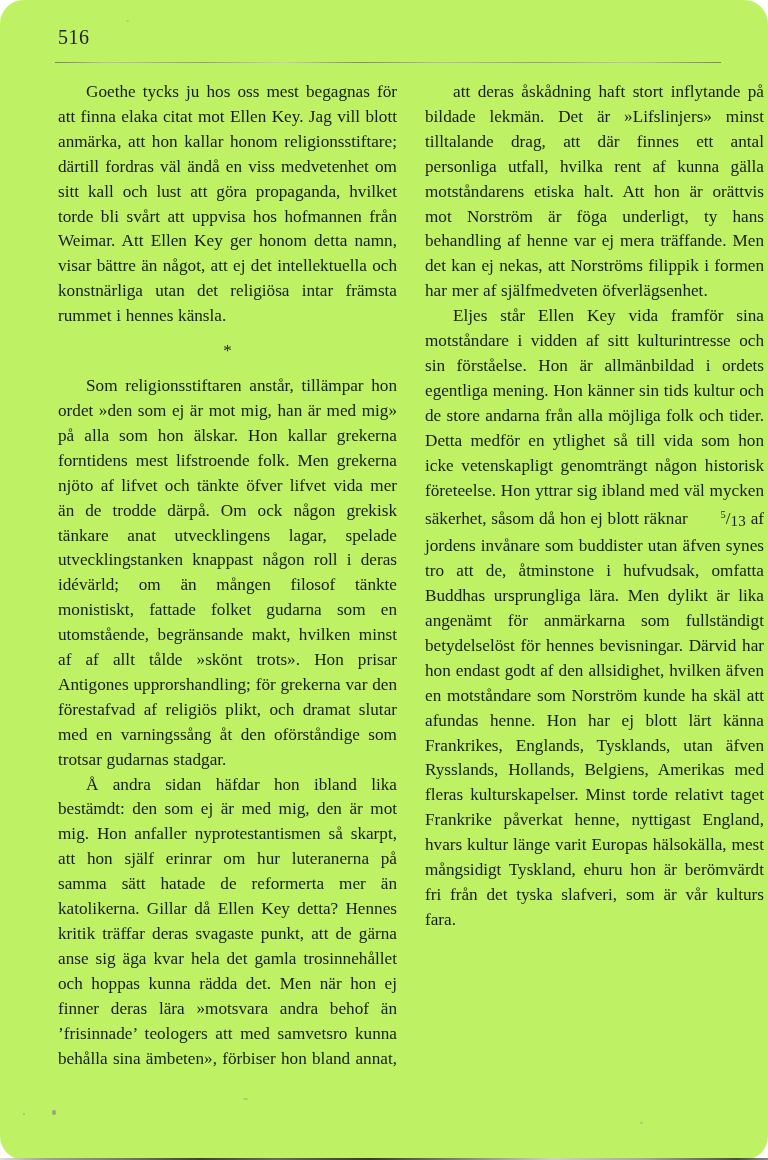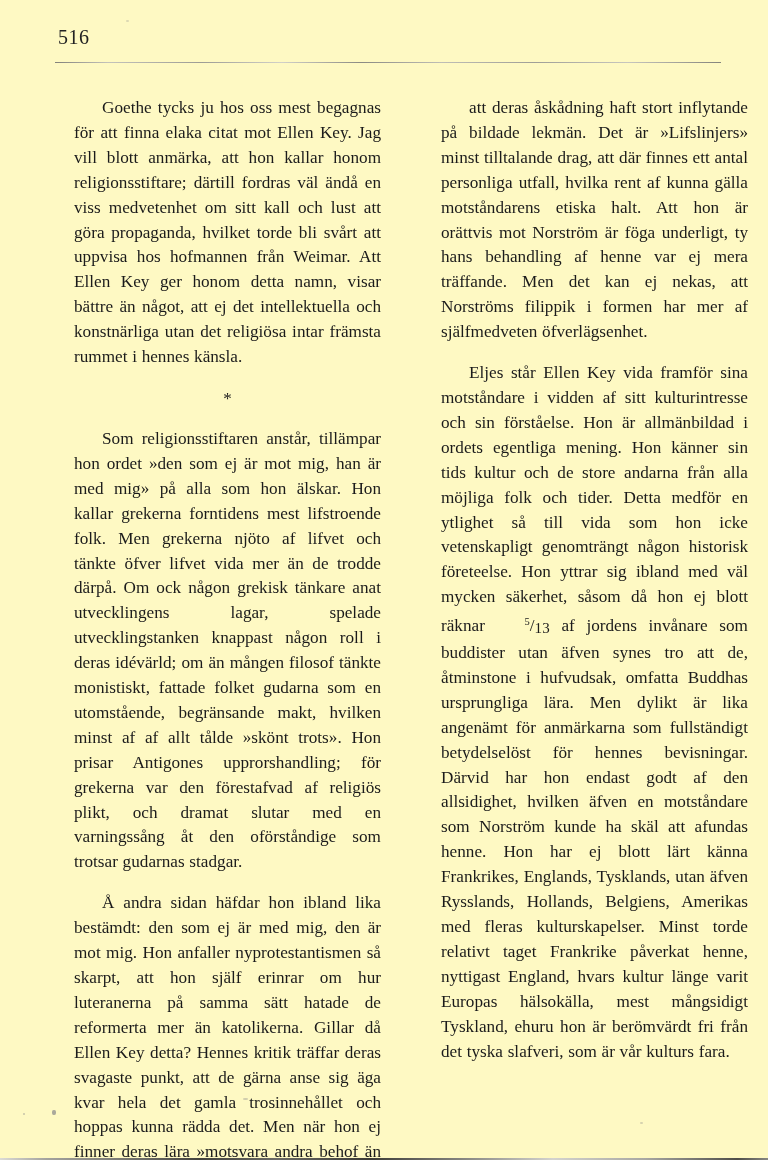--- a/index.html
+++ b/index.html
@@ -13,21 +13,22 @@
     height: 1160px;
     position: relative;
     overflow: hidden;
     font-family: "Liberation Serif", "DejaVu Serif", serif;
     color: #1b1b1b;
   }
 
   .page {
     position: absolute;
     inset: 0;
-    background: #fef9c3;
+    background: #bef264;
+    border-radius: 24px;
   }
 
   
   .running-head {
     position: absolute;
     top: 26px;
     left: 58px;
     right: 58px;
     height: 30px;
   }
@@ -72,21 +73,21 @@
     right: 38px;
     bottom: 90px;
     display: flex;
     gap: 28px;
   }
   .col {
     width: 339px;
     flex: 0 0 339px;
   }
   .col p {
-    margin: 16px;
+    margin: 0;
     text-align: justify;
     text-align-last: left;
     font-size: 17.2px;
     line-height: 24.9px;
     text-indent: 28px;
     hyphens: manual;
     word-spacing: 0.4px;
   }
   .col p.last-justify {
     text-align-last: justify;

